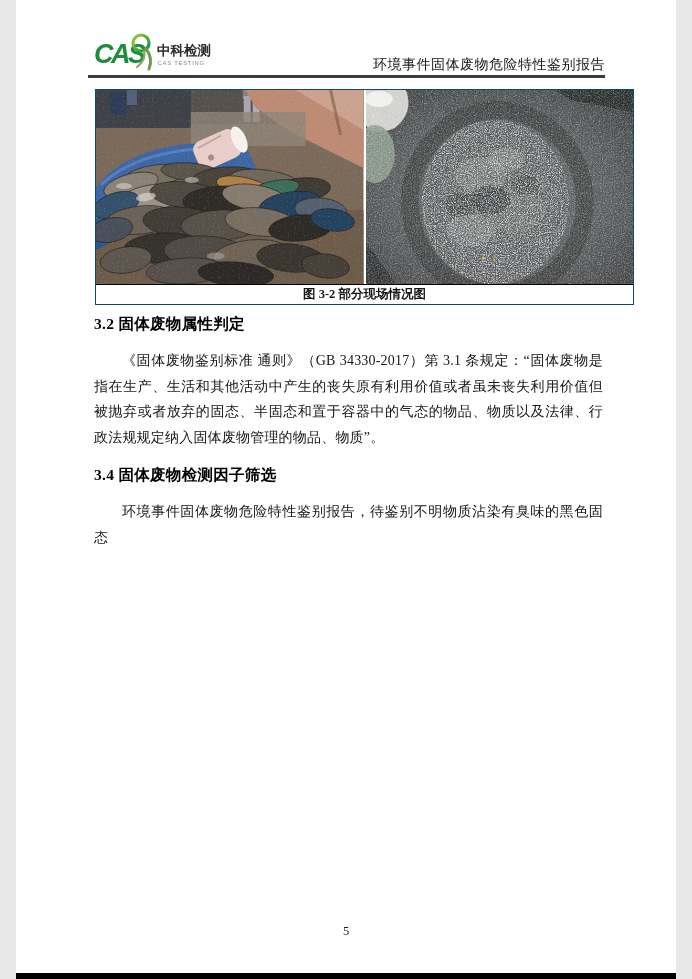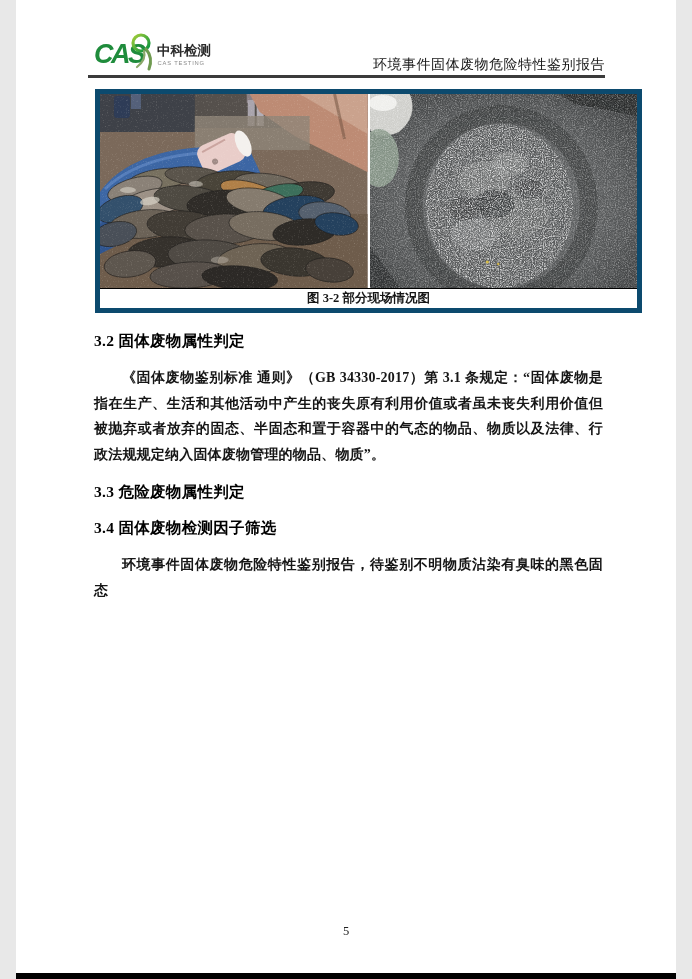--- a/index.html
+++ b/index.html
@@ -30,53 +30,52 @@
   }
   .header-rule{
     margin:1px 71px 0 72px;
     height:3px;
     background:#3b3b3b;
   }
   
   .figure{
     margin:11px 0 0 79px;
     width:537px;
-    border:5px solid #0c4a6e;
+    border:1px solid #0c4a6e;
     background:#fff;
   }
   .photos{display:flex;gap:2px;height:194px;background:#fff;}
   .photo{flex:1 1 50%;overflow:hidden;}
   .photo svg{display:block;width:100%;height:100%;}
   .figure-caption{
     border-top:1px solid #000;
     text-align:center;
     font-weight:bold;
     font-size:12.5px;
     line-height:17px;
     padding:1px 0;
   }
   
-  .content{margin:17px 73px 0 78px;}
+  .content{margin:8px 73px 0 78px;}
   h2.section{
     font-size:15.5px;
     font-weight:bold;
     line-height:22px;
     letter-spacing:0.3px;
     margin:14px 0 0 0;
     color:#000;
   }
   h2.section.first{margin-top:7px;}
   p.body{
     font-size:14px;
     line-height:25.5px;
     text-indent:2em;
     text-align:justify;
     letter-spacing:0.2px;
     margin:13px 0 0 0;
-    font-weight:bold;
   }
   
   .page-num{
     position:absolute;
     left:0;right:0;bottom:40px;
     text-align:center;
     font-size:12.5px;
     color:#222;
   }
   .bottom-bar{
@@ -261,21 +260,20 @@
       </div>
     </div>
     <div class="figure-caption">图 3-2 部分现场情况图</div>
   </div>
 
   <div class="content">
 
     <h2 class="section first">3.2 固体废物属性判定</h2>
     <p class="body">《固体废物鉴别标准 通则》（GB 34330-2017）第 3.1 条规定：“固体废物是指在生产、生活和其他活动中产生的丧失原有利用价值或者虽未丧失利用价值但被抛弃或者放弃的固态、半固态和置于容器中的气态的物品、物质以及法律、行政法规规定纳入固体废物管理的物品、物质”。</p>
 
-    <h2 class="section">3.3 危险废物属性判定</h2>
 
     <h2 class="section">3.4 固体废物检测因子筛选</h2>
     <p class="body">环境事件固体废物危险特性鉴别报告，待鉴别不明物质沾染有臭味的黑色固态</p>
 
   </div>
 
   <div class="page-num">5</div>
   <div class="bottom-bar"></div>
 
 </div>

